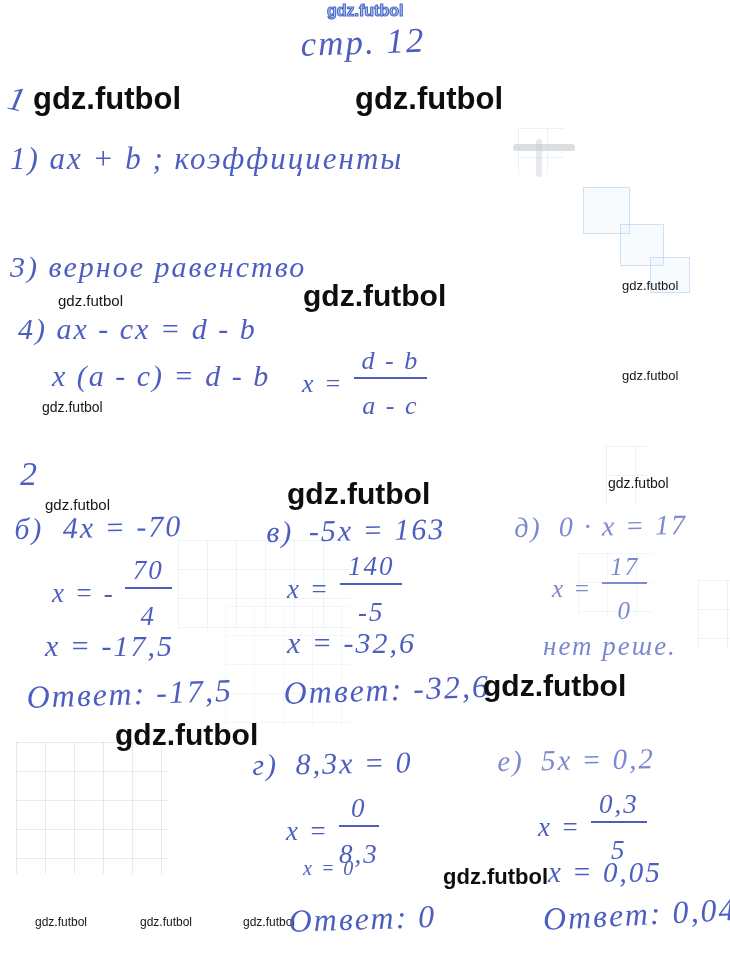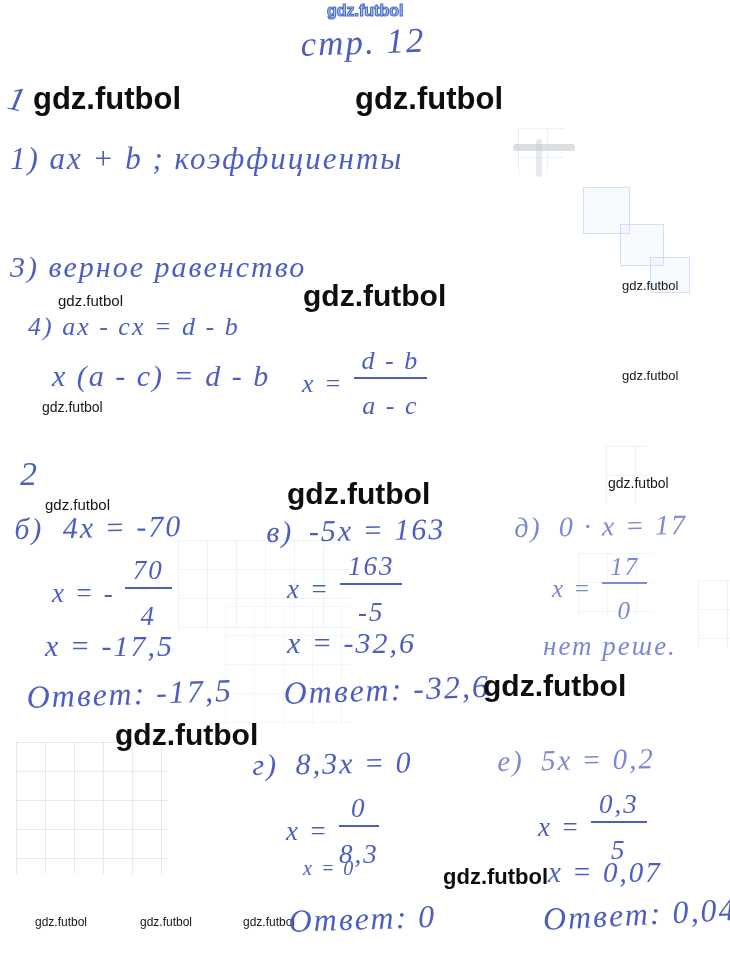--- a/index.html
+++ b/index.html
@@ -94,21 +94,21 @@
   <div class="wm-black" style="left:33px;top:83px;font-size:31px">gdz.futbol</div>
   <div class="wm-black" style="left:355px;top:83px;font-size:31px">gdz.futbol</div>
 
   <div class="hw" style="left:10px;top:142px;font-size:31px">1) ax + b ;  коэффициенты</div>
   <div class="hw" style="left:10px;top:251px;font-size:30px">3) верное равенство</div>
 
   <div class="wm-small" style="left:58px;top:293px;font-size:15px">gdz.futbol</div>
   <div class="wm-black" style="left:303px;top:281px;font-size:30px">gdz.futbol</div>
   <div class="wm-small" style="left:622px;top:279px;font-size:13px">gdz.futbol</div>
 
-  <div class="hw" style="left:28px;top:313px;font-size:26px">4) ax - cx = d - b</div>
+  <div class="hw" style="left:18px;top:313px;font-size:30px">4) ax - cx = d - b</div>
   <div class="hw" style="left:52px;top:360px;font-size:30px">x (a - c) = d - b</div>
 
   <div class="hw fracline" style="left:302px;top:347px;font-size:26px">
     <span class="lhs">x =</span>
     <span class="frac">
       <span class="num">d - b</span>
       <span class="den">a - c</span>
     </span>
   </div>
 
@@ -136,21 +136,21 @@
   <div class="hw fracline" style="left:52px;top:556px;font-size:27px">
     <span class="lhs">x = -</span>
     <span class="frac">
       <span class="num">70</span>
       <span class="den">4</span>
     </span>
   </div>
   <div class="hw fracline" style="left:287px;top:552px;font-size:27px">
     <span class="lhs">x =</span>
     <span class="frac">
-      <span class="num">163</span>
+      <span class="num">140</span>
       <span class="den">-5</span>
     </span>
   </div>
   <div class="hw fracline light" style="left:552px;top:553px;font-size:25px">
     <span class="lhs">x =</span>
     <span class="frac">
       <span class="num">17</span>
       <span class="den">0</span>
     </span>
   </div>
@@ -184,21 +184,21 @@
   <div class="hw fracline" style="left:538px;top:790px;font-size:27px">
     <span class="lhs">x =</span>
     <span class="frac">
       <span class="num">0,3</span>
       <span class="den">5</span>
     </span>
   </div>
 
   <div class="hw" style="left:303px;top:858px;font-size:20px">x = 0</div>
   <div class="wm-black" style="left:443px;top:866px;font-size:22px">gdz.futbol</div>
-  <div class="hw" style="left:548px;top:857px;font-size:29px">x = 0,07</div>
+  <div class="hw" style="left:548px;top:857px;font-size:29px">x = 0,05</div>
 
   <div class="wm-small" style="left:35px;top:916px;font-size:12px">gdz.futbol</div>
   <div class="wm-small" style="left:140px;top:916px;font-size:12px">gdz.futbol</div>
   <div class="wm-small" style="left:243px;top:916px;font-size:12px">gdz.futbol</div>
   <div class="hw" style="left:288px;top:904px;font-size:32px;transform:rotate(-2deg)">Ответ: 0</div>
   <div class="hw" style="left:542px;top:902px;font-size:32px;transform:rotate(-3deg)">Ответ: 0,04</div>
 
 </div>
 
 </body></html>

